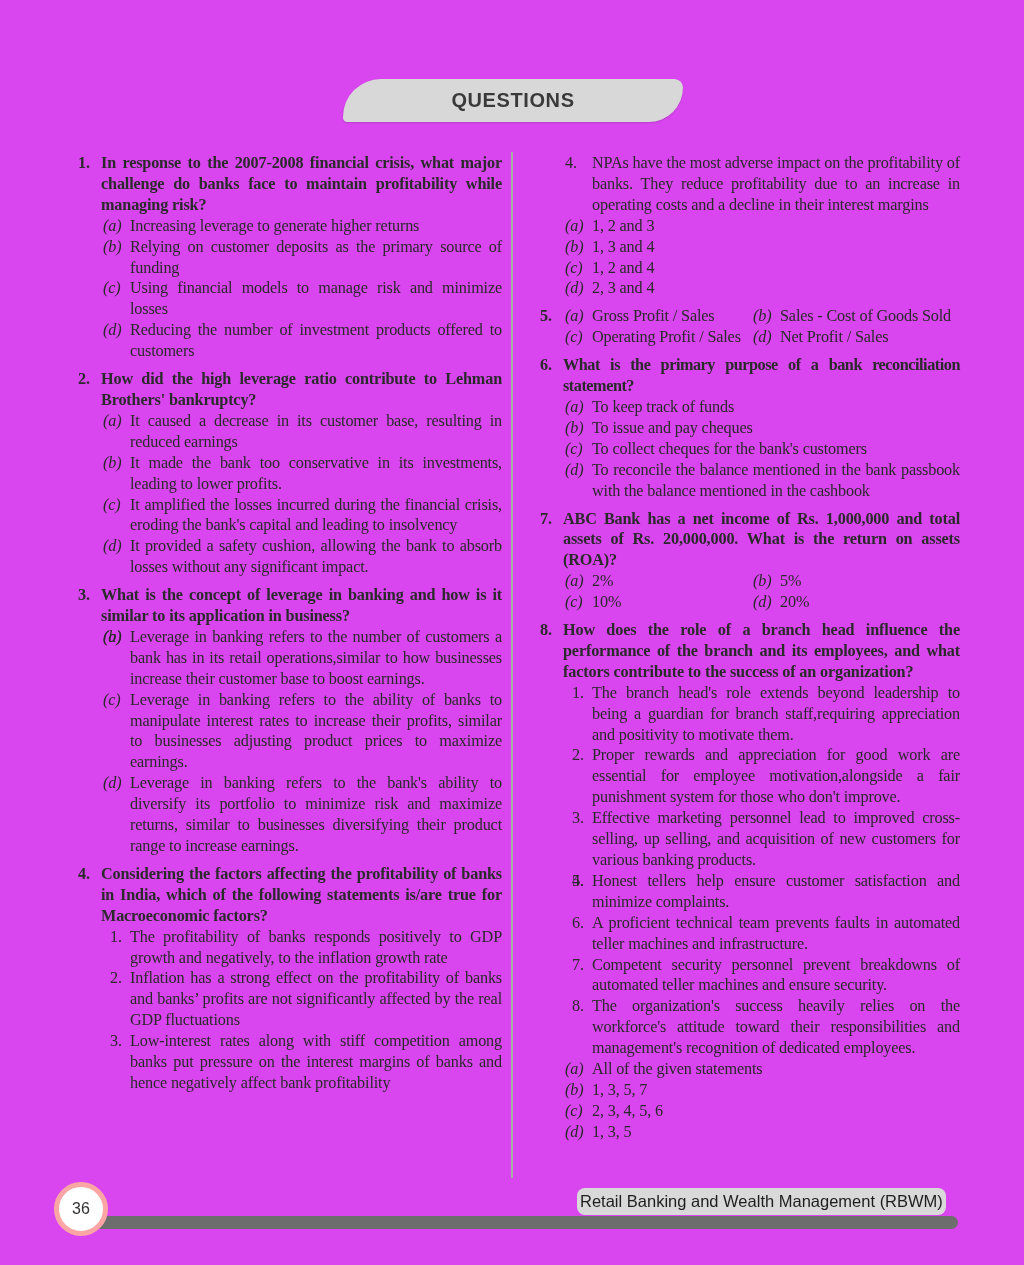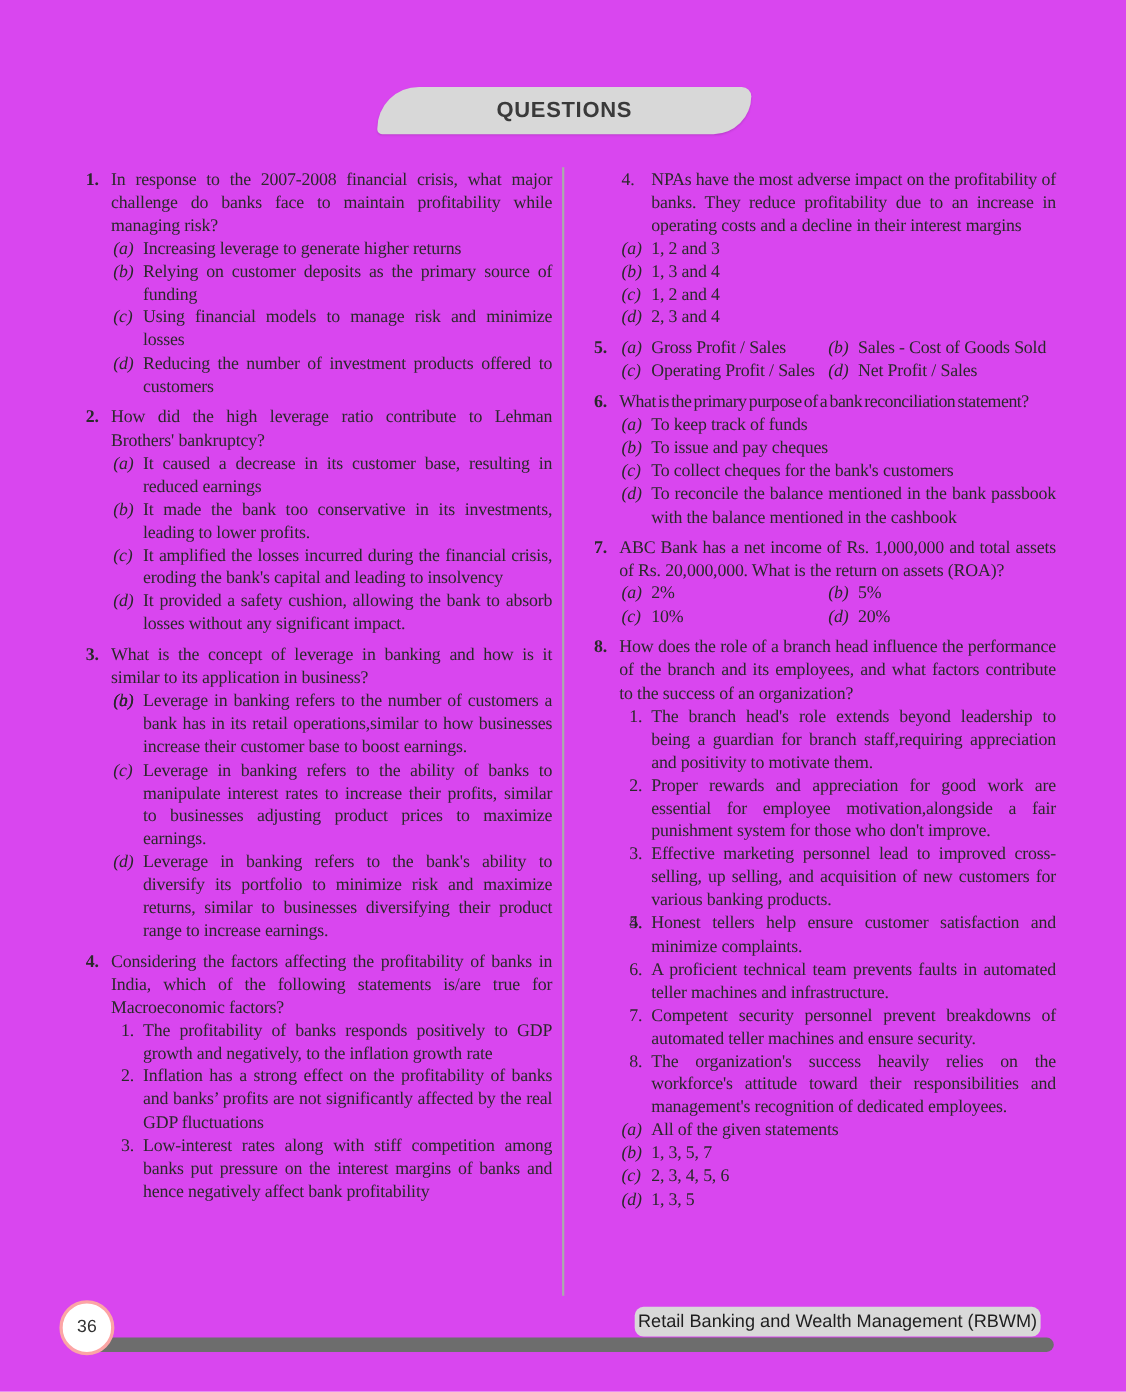--- a/index.html
+++ b/index.html
@@ -23,36 +23,36 @@
 
   
   .col{position:absolute;top:153px;font-size:16.2px;line-height:20.9px;letter-spacing:-0.15px;}
   .col-left{left:78px;width:424px;}
   .col-right{left:540px;width:420px;}
   .divider{position:absolute;left:511px;top:152px;width:2px;height:1026px;background:#aaaaaa;}
 
   .q{position:relative;padding-left:23px;margin-top:7px;}
   .q.first{margin-top:0;}
   .qnum{position:absolute;left:0;top:0;font-weight:bold;}
-  .qtext{text-align:justify;}
+  .qtext{text-align:justify;font-weight:bold;}
   .opt{position:relative;margin-left:2px;padding-left:27px;text-align:justify;}
   .olabel{position:absolute;left:0;top:0;font-style:italic;}
   .stmt{position:relative;margin-left:9px;padding-left:20px;text-align:justify;}
   .stmt-cont{margin-left:2px;padding-left:27px;}
   .slabel{position:absolute;left:0;top:0;}
   .optgrid{display:grid;grid-template-columns:190px 1fr;}
   .optgrid .opt{white-space:nowrap;text-align:left;margin-left:2px;}
   .optgrid .opt.second{margin-left:0;}
   .tight{letter-spacing:-0.45px;word-spacing:-1.6px;}
 
   
   .footer-bar{position:absolute;left:76px;top:1216px;width:882px;height:13px;background:#6d6d6d;border-radius:7px;z-index:1;}
   .page-badge{
     position:absolute;left:54px;top:1182px;width:44px;height:44px;background:#ffffff;
-    border:3px solid #fca5a5;border-radius:50%;z-index:2;
+    border:5px solid #fca5a5;border-radius:50%;z-index:2;
     display:flex;align-items:center;justify-content:center;
     font-family:"Liberation Sans", sans-serif;font-size:16px;color:#333333;
   }
   .book-badge{
     position:absolute;left:577px;top:1188px;height:27px;background:#d9d9d9;border-radius:8px;
     padding:0 3px;display:flex;align-items:center;z-index:0;
     font-family:"Liberation Sans", sans-serif;font-size:16.5px;color:#1e1e1e;
   }
 </style>
 </head>

